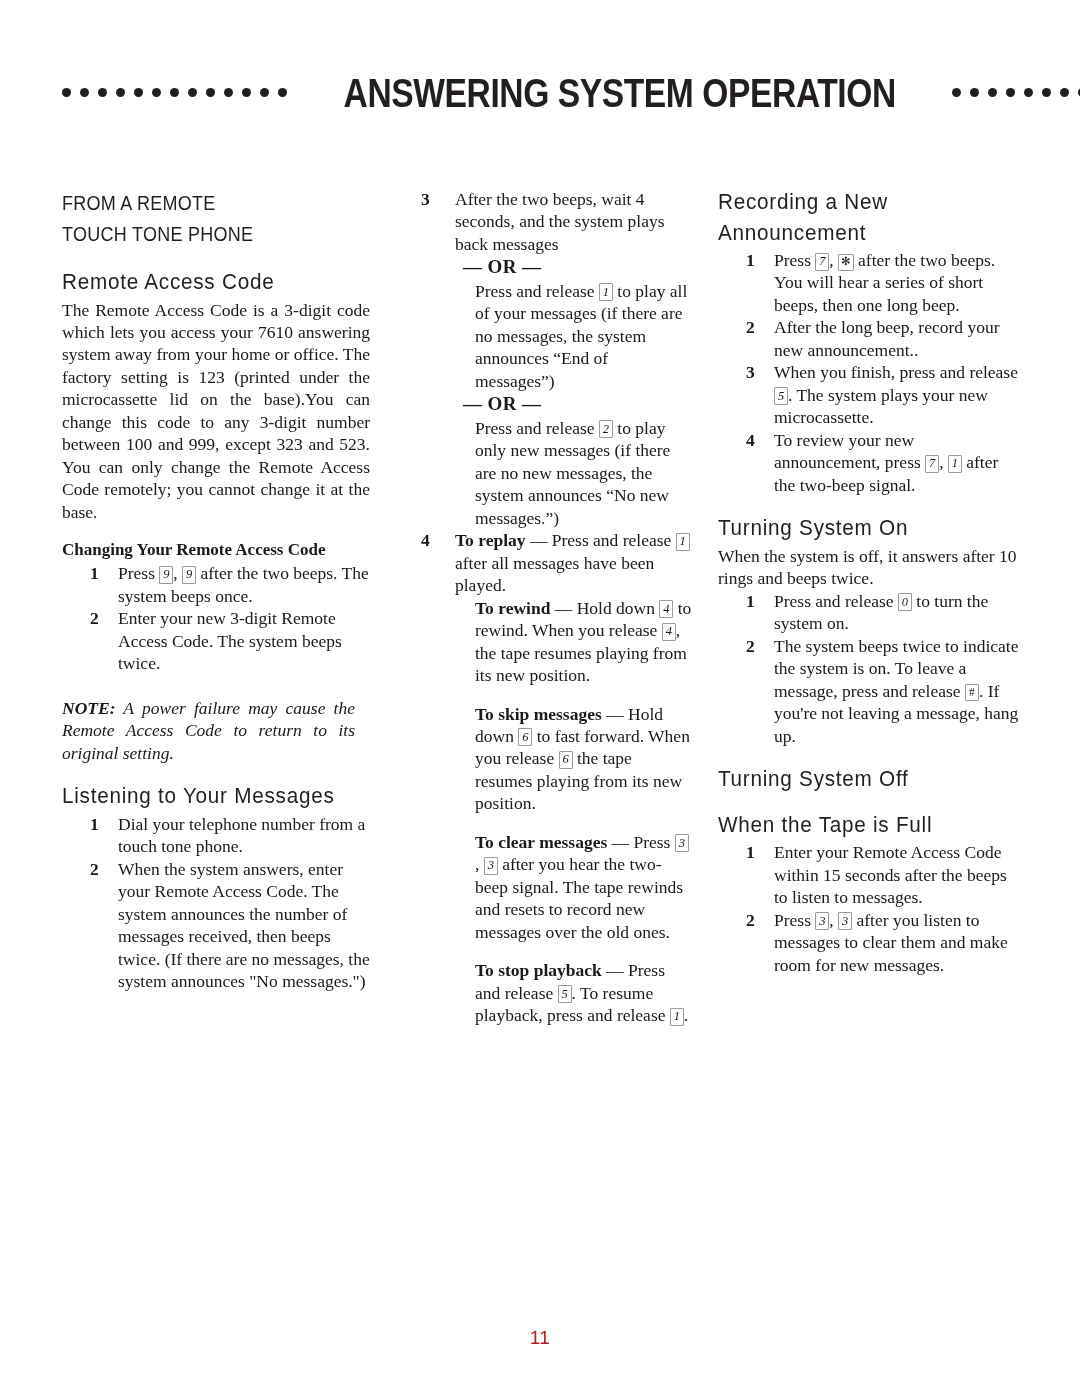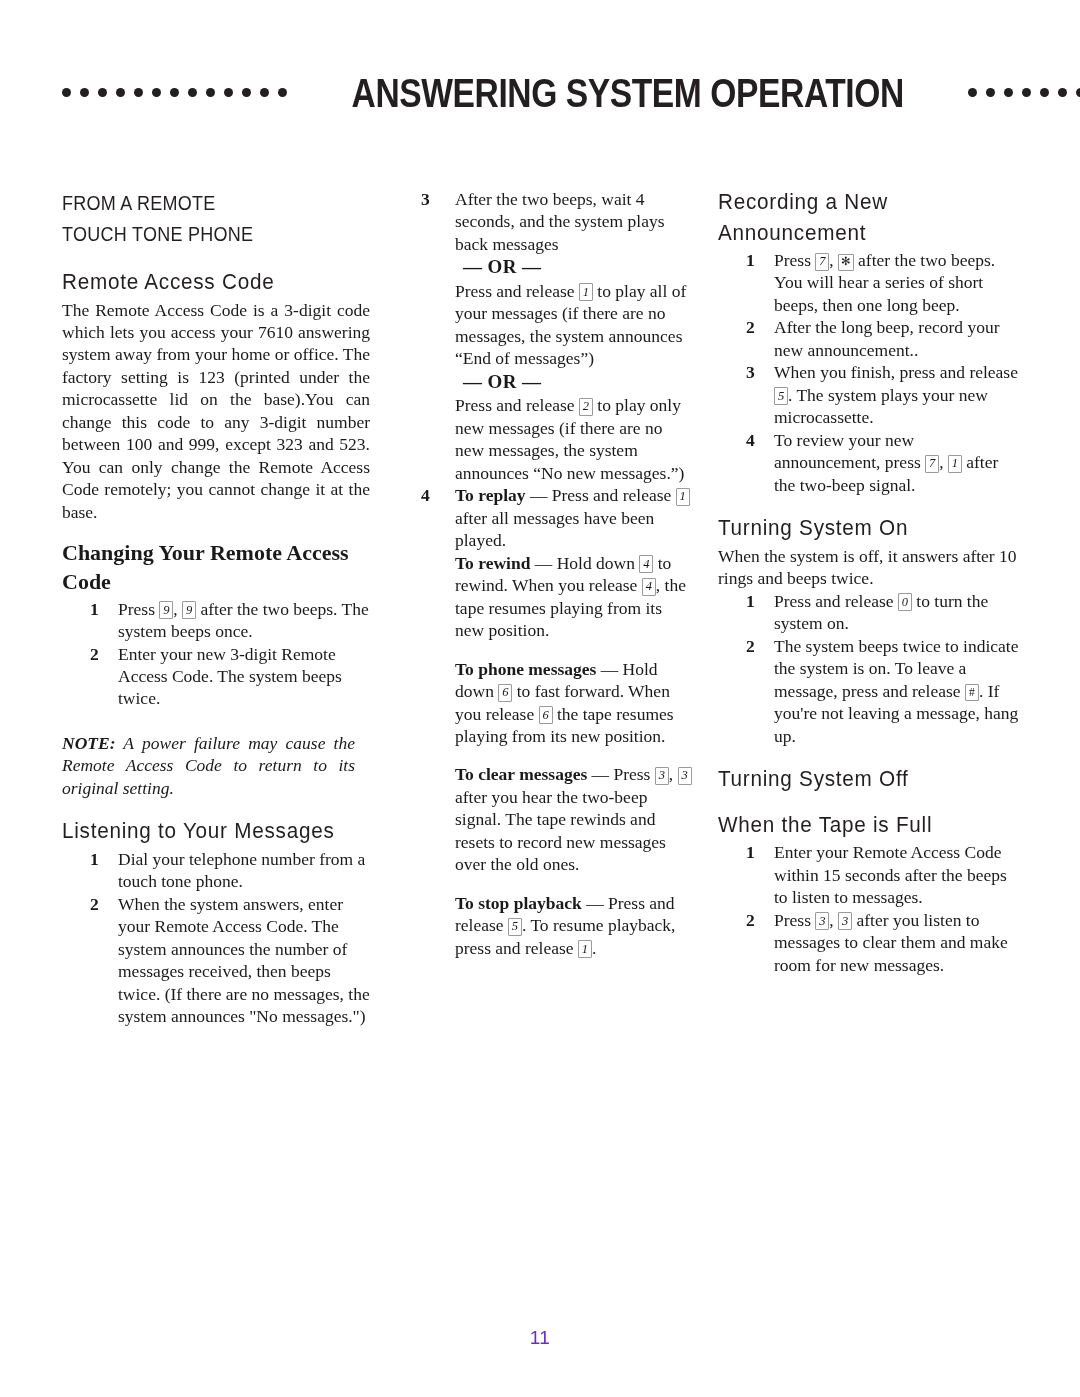--- a/index.html
+++ b/index.html
@@ -19,21 +19,21 @@
   
   #title-banner {
     position: absolute;
     left: 62px;
     top: 62px;
     width: 958px;
     height: 62px;
     display: flex;
     align-items: center;
     justify-content: space-between;
-    gap: 8px;
+    gap: 0px;
   }
   .leader {
     flex: 0 0 auto;
     display: flex;
     align-items: center;
     gap: 9px;
     padding-bottom: 2px;
   }
   .leader i {
     display: block;
@@ -85,21 +85,21 @@
     transform: scaleX(0.94);
     transform-origin: left center;
     line-height: 1.25;
     color: #231f20;
     margin: 18px 0 3px 0;
   }
   .h-sec.tight { margin-top: 0; }
   .h-sub {
     font-family: "Liberation Serif", serif;
     font-weight: bold;
-    font-size: 22px;
+    font-size: 17px;
     margin: 16px 0 1px 0;
     line-height: 1.3;
   }
 
   
   p.body {
     font-size: 17.5px;
     line-height: 1.285;
     margin: 0 0 0 0;
     text-align: justify;
@@ -134,21 +134,21 @@
     position: absolute;
     left: 28px;
     top: 0;
     font-weight: bold;
     font-size: 17.5px;
     text-align: left;
   }
   ol.steps.c2 > li { padding-left: 40px; }
   ol.steps.c2 > li > .num { left: 6px; }
 
-  .blk { margin-top: 0; }
+  .blk { margin-top: 0; margin-left: 20px; }
   .blk.gap { margin-top: 16px; }
 
   .orline {
     font-weight: bold;
     font-size: 19px;
     line-height: 1.285;
     letter-spacing: 0.4px;
     margin-left: 8px;
   }
 
@@ -178,21 +178,21 @@
 
   
   #page-number {
     position: absolute;
     left: 0;
     right: 0;
     top: 1327px;
     text-align: center;
     font-family: "Liberation Sans Narrow", "Liberation Sans", sans-serif;
     font-size: 19px;
-    color: #6d28d9;
+    color: #b91c1c;
     letter-spacing: 0.5px;
   }
 </style>
 </head>
 <body>
 
 <div id="title-banner">
   <span class="leader" id="leader-left">
       <i></i>
       <i></i>
@@ -268,21 +268,21 @@
       <div class="orline">— OR —</div>
       <div class="blk"><span>Press and release </span><span class="key">2</span><span> to play only new messages (if there are no new messages, the system announces “No new messages.”)</span></div>
     </li>
 
     <li>
       <span class="num">4</span>
       <span><b class="runin">To replay</b><span> — Press and release </span><span class="key">1</span><span> after all messages have been played.</span></span>
 
       <div class="blk"><b class="runin">To rewind</b><span> — Hold down </span><span class="key">4</span><span> to rewind.  When you release </span><span class="key">4</span><span>, the tape resumes playing from its new position.</span></div>
 
-      <div class="blk gap"><b class="runin">To phone messages</b><span> — Hold down </span><span class="key">6</span><span> to fast forward.  When you release </span><span class="key">6</span><span> the tape resumes playing from its new position.</span></div>
+      <div class="blk gap"><b class="runin">To skip messages</b><span> — Hold down </span><span class="key">6</span><span> to fast forward.  When you release </span><span class="key">6</span><span> the tape resumes playing from its new position.</span></div>
 
       <div class="blk gap"><b class="runin">To clear messages</b><span> — Press </span><span class="key">3</span><span>, </span><span class="key">3</span><span> after you hear the two-beep signal.  The tape rewinds and resets to record new messages over the old ones.</span></div>
 
       <div class="blk gap"><b class="runin">To stop playback</b><span> — Press and release </span><span class="key">5</span><span>.  To resume playback, press and release </span><span class="key">1</span><span>.</span></div>
     </li>
 
   </ol>
 
 </div>
 

